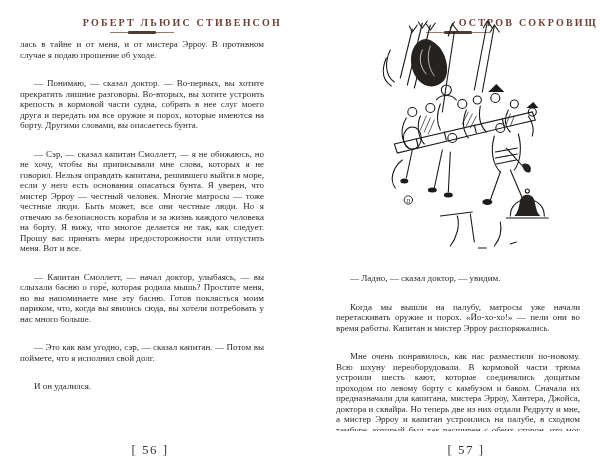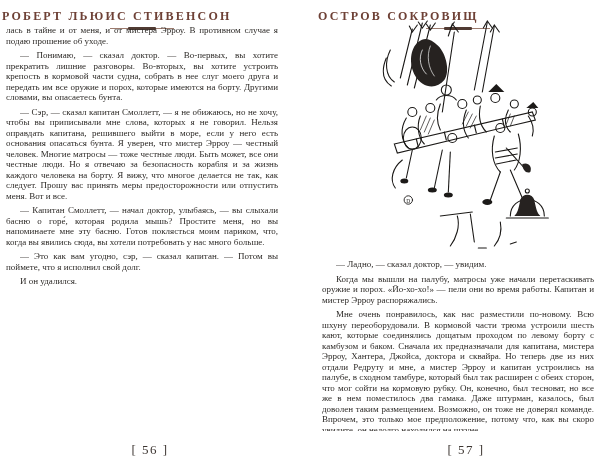--- a/index.html
+++ b/index.html
@@ -5,35 +5,35 @@
   html,body{margin:0;padding:0;background:#ffffff;}
   .spread{
     position:relative;width:600px;height:457px;background:#ffffff;overflow:hidden;
     font-family:"Liberation Serif", serif;
   }
   .page{position:absolute;top:0;height:457px;width:280px;}
   .page.left{left:2px;}
   .page.right{left:318px;}
 
   .running-head{
-    padding-top:9px;text-align:left;
-    font-size:12px;font-weight:bold;letter-spacing:2.2px;
+    padding-top:17px;text-align:right;
+    font-size:10px;font-weight:bold;letter-spacing:2.2px;
     color:#6e4136;white-space:nowrap;
   }
   .head-rule{position:relative;width:64px;height:3px;margin:3px auto 0;}
   .head-rule .rule-line{position:absolute;left:0;right:0;top:1px;height:1px;background:#9b7a6d;}
   .head-rule .rule-bar{position:absolute;left:50%;top:0;width:28px;height:3px;transform:translateX(-50%);background:#503b33;border-radius:1px;}
 
   .body-text{
     position:absolute;left:0;right:0;overflow:hidden;
     font-size:9px;line-height:10.5px;text-align:justify;color:#2d2a27;
   }
   .left .body-text{top:21px;height:408px;}
   .right .body-text{top:255px;height:176px;}
-  .body-text p.para{margin:4px;text-indent:14px;}
+  .body-text p.para{margin:18px;text-indent:14px;}
   .body-text p.para.no-indent{text-indent:0;}
 
   .folio{
     position:absolute;top:442px;left:16px;right:0;text-align:center;
     font-size:13px;letter-spacing:1.5px;color:#3c3531;
   }
 
   .illustration{
     position:absolute;top:20px;left:50%;transform:translateX(-44%);
     width:172px;height:232px;margin:0;

